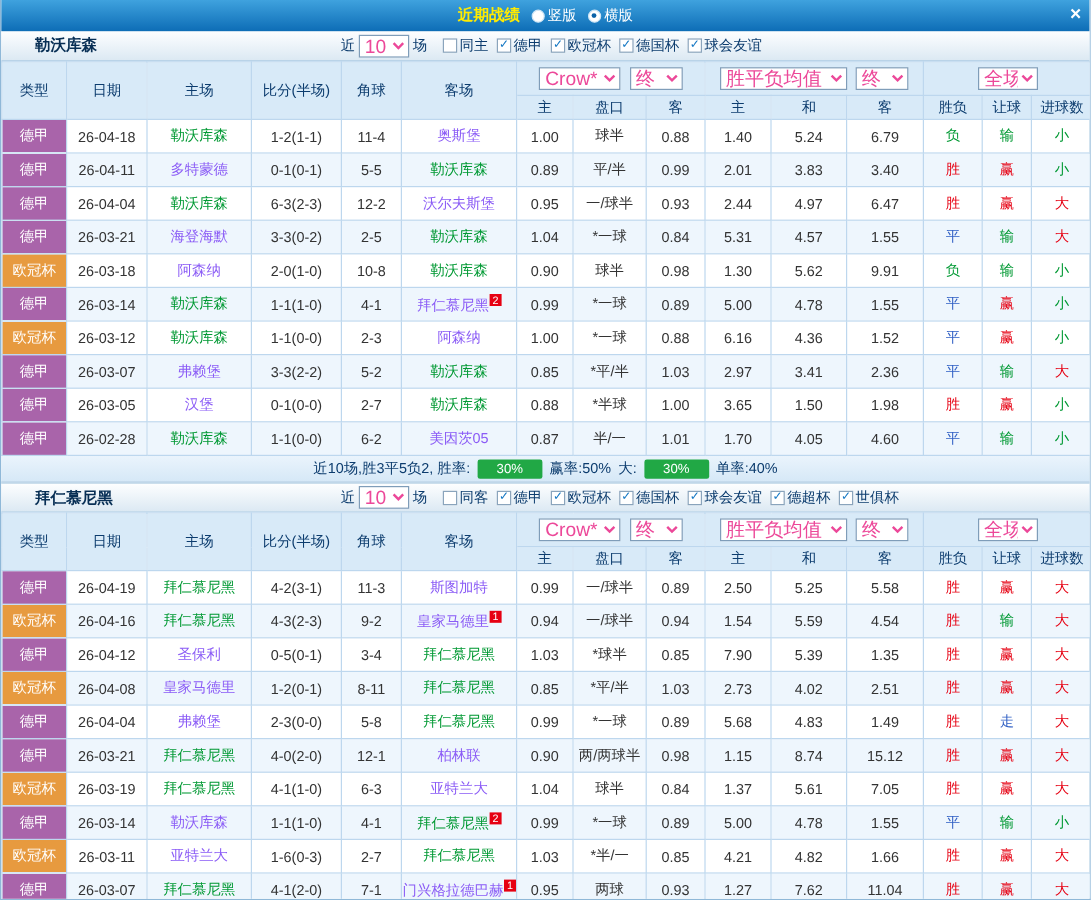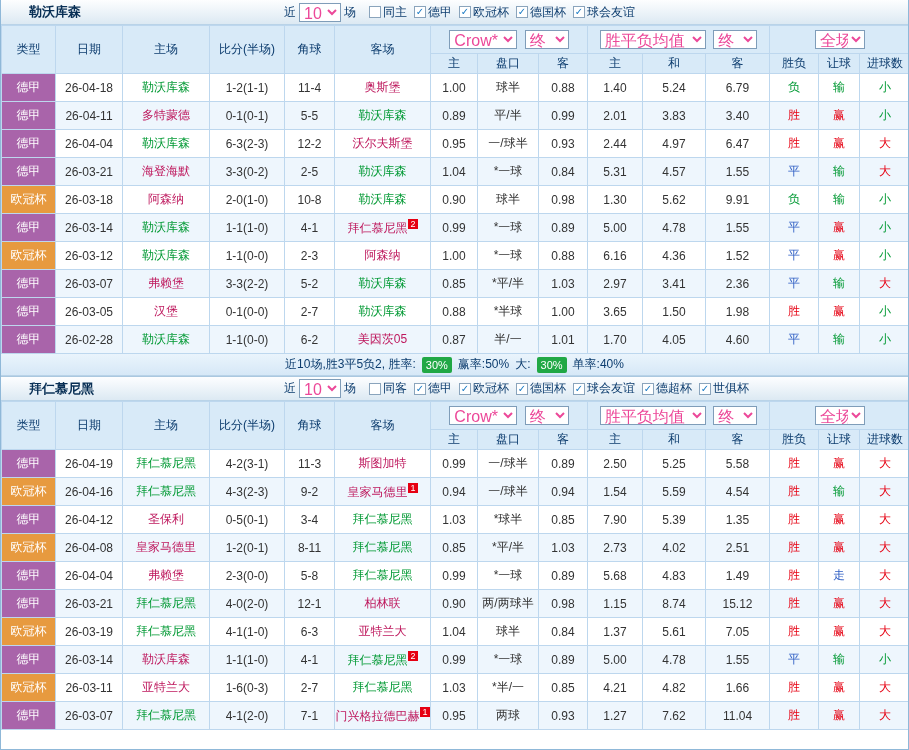--- a/index.html
+++ b/index.html
@@ -41,33 +41,47 @@
   .sel-ep{width:106px}
   .sel-sc{width:50px}
   .grid tbody td{height:28px;font-size:12px;color:#333;background-clip:padding-box}
   .grid tbody tr.alt td{background-color:#eef6fd}
   .grid tbody tr td.lg{color:#fff}
   td.date{color:#444}
   td.score{color:#e60012}
   td.corner{color:#333}
   td.odds{color:#29527a}
   td.hand{color:#c80000}
-  .team{color:#be185d;cursor:pointer}
+  .team{color:#8b5cf6;cursor:pointer}
   sup.badge{color:#fff;font-size:9px;line-height:11px;padding:0 2px;margin-left:1px;vertical-align:super}
 
   
   .summary{height:22px;background:linear-gradient(#eaf4fc,#d6e8f7);border-bottom:1px solid #b9d3e8;
     display:flex;align-items:center;justify-content:center;gap:6px;color:#0c3c6e}
-  .rate-badge{color:#fff;padding:0 4px;border-radius:2px;font-size:11px;line-height:16px}
+  .rate-badge{color:#fff;padding:0 16px;border-radius:2px;font-size:11px;line-height:16px}
 </style>
 </head>
 <body>
 
 <div class="app">
 
+  <div class="topbar">
+    <div class="topbar-center">
+      <span class="title">近期战绩</span>
+      <span class="radio">
+        <span class="rdot"></span>
+        <span>竖版</span>
+      </span>
+      <span class="radio">
+        <span class="rdot on"></span>
+        <span>横版</span>
+      </span>
+    </div>
+    <span class="close">×</span>
+  </div>
 
   <div class="filterbar" style="border-top:none">
     <span class="team-name">勒沃库森</span>
     <span class="near-lab">近</span>
     <select class="cnt-sel">
       <option>10</option>
     </select>
     <span class="unit-lab">场</span>
     <span class="filters">
         <label class="chk">

